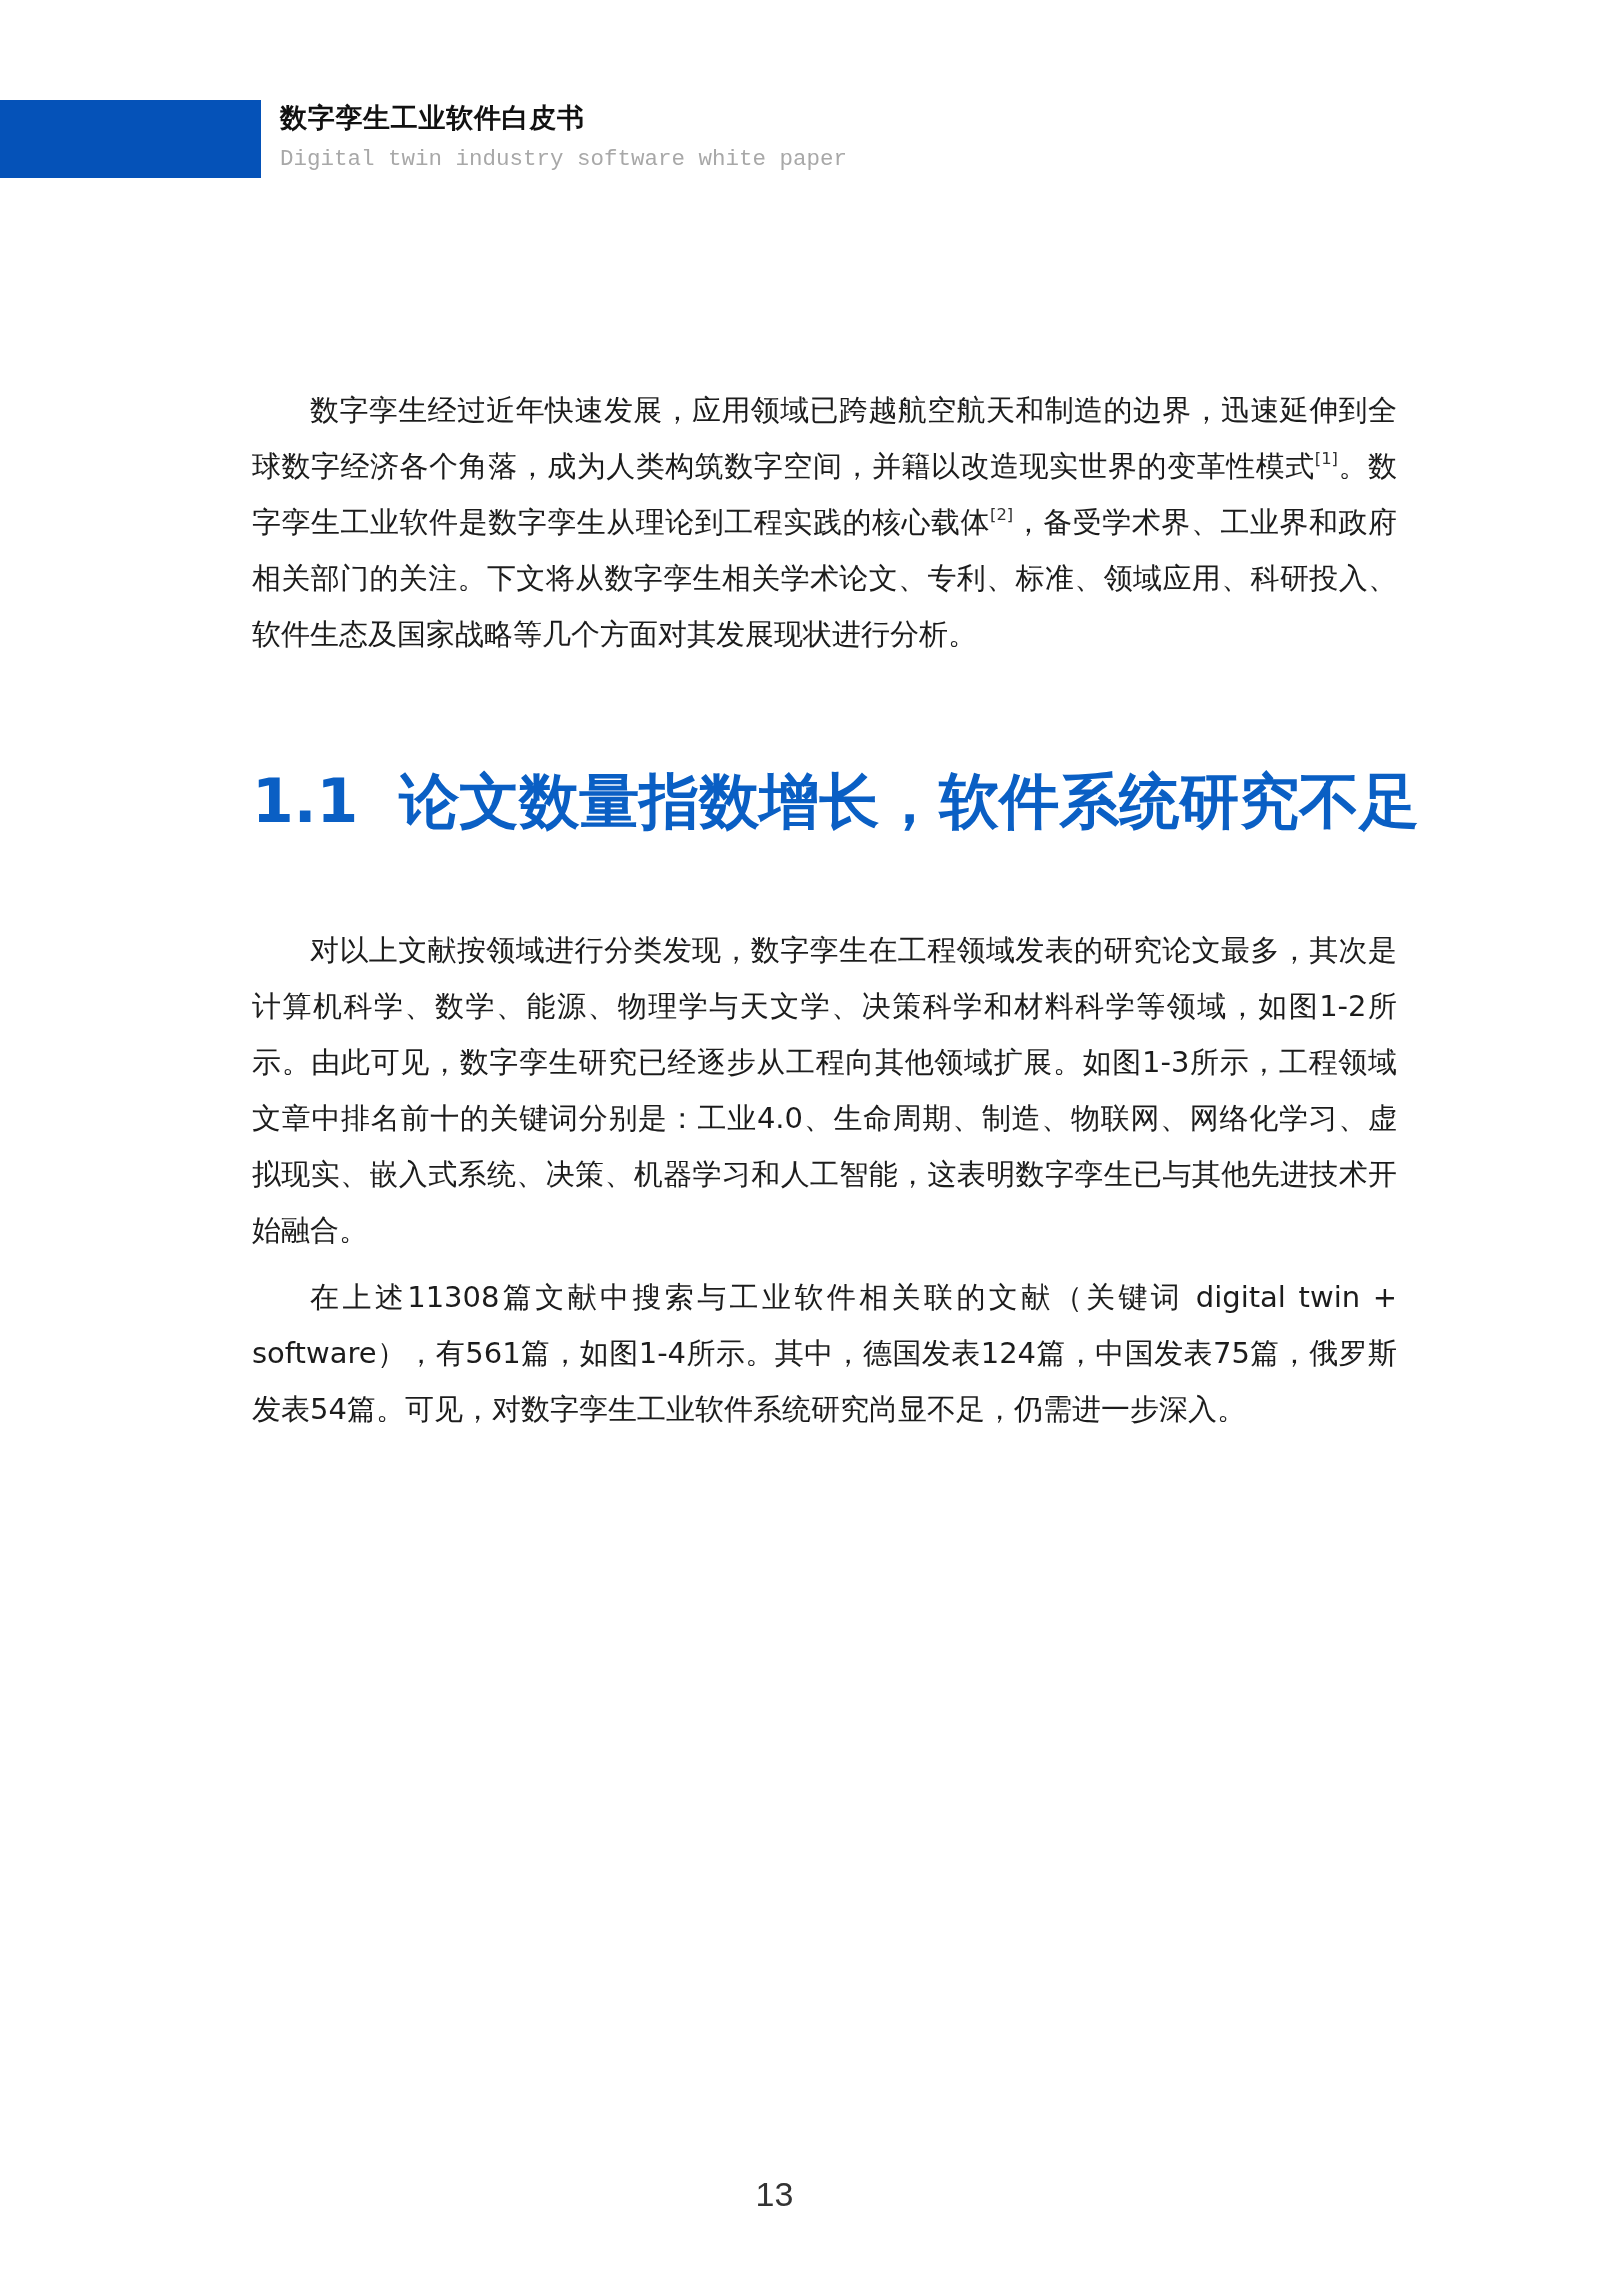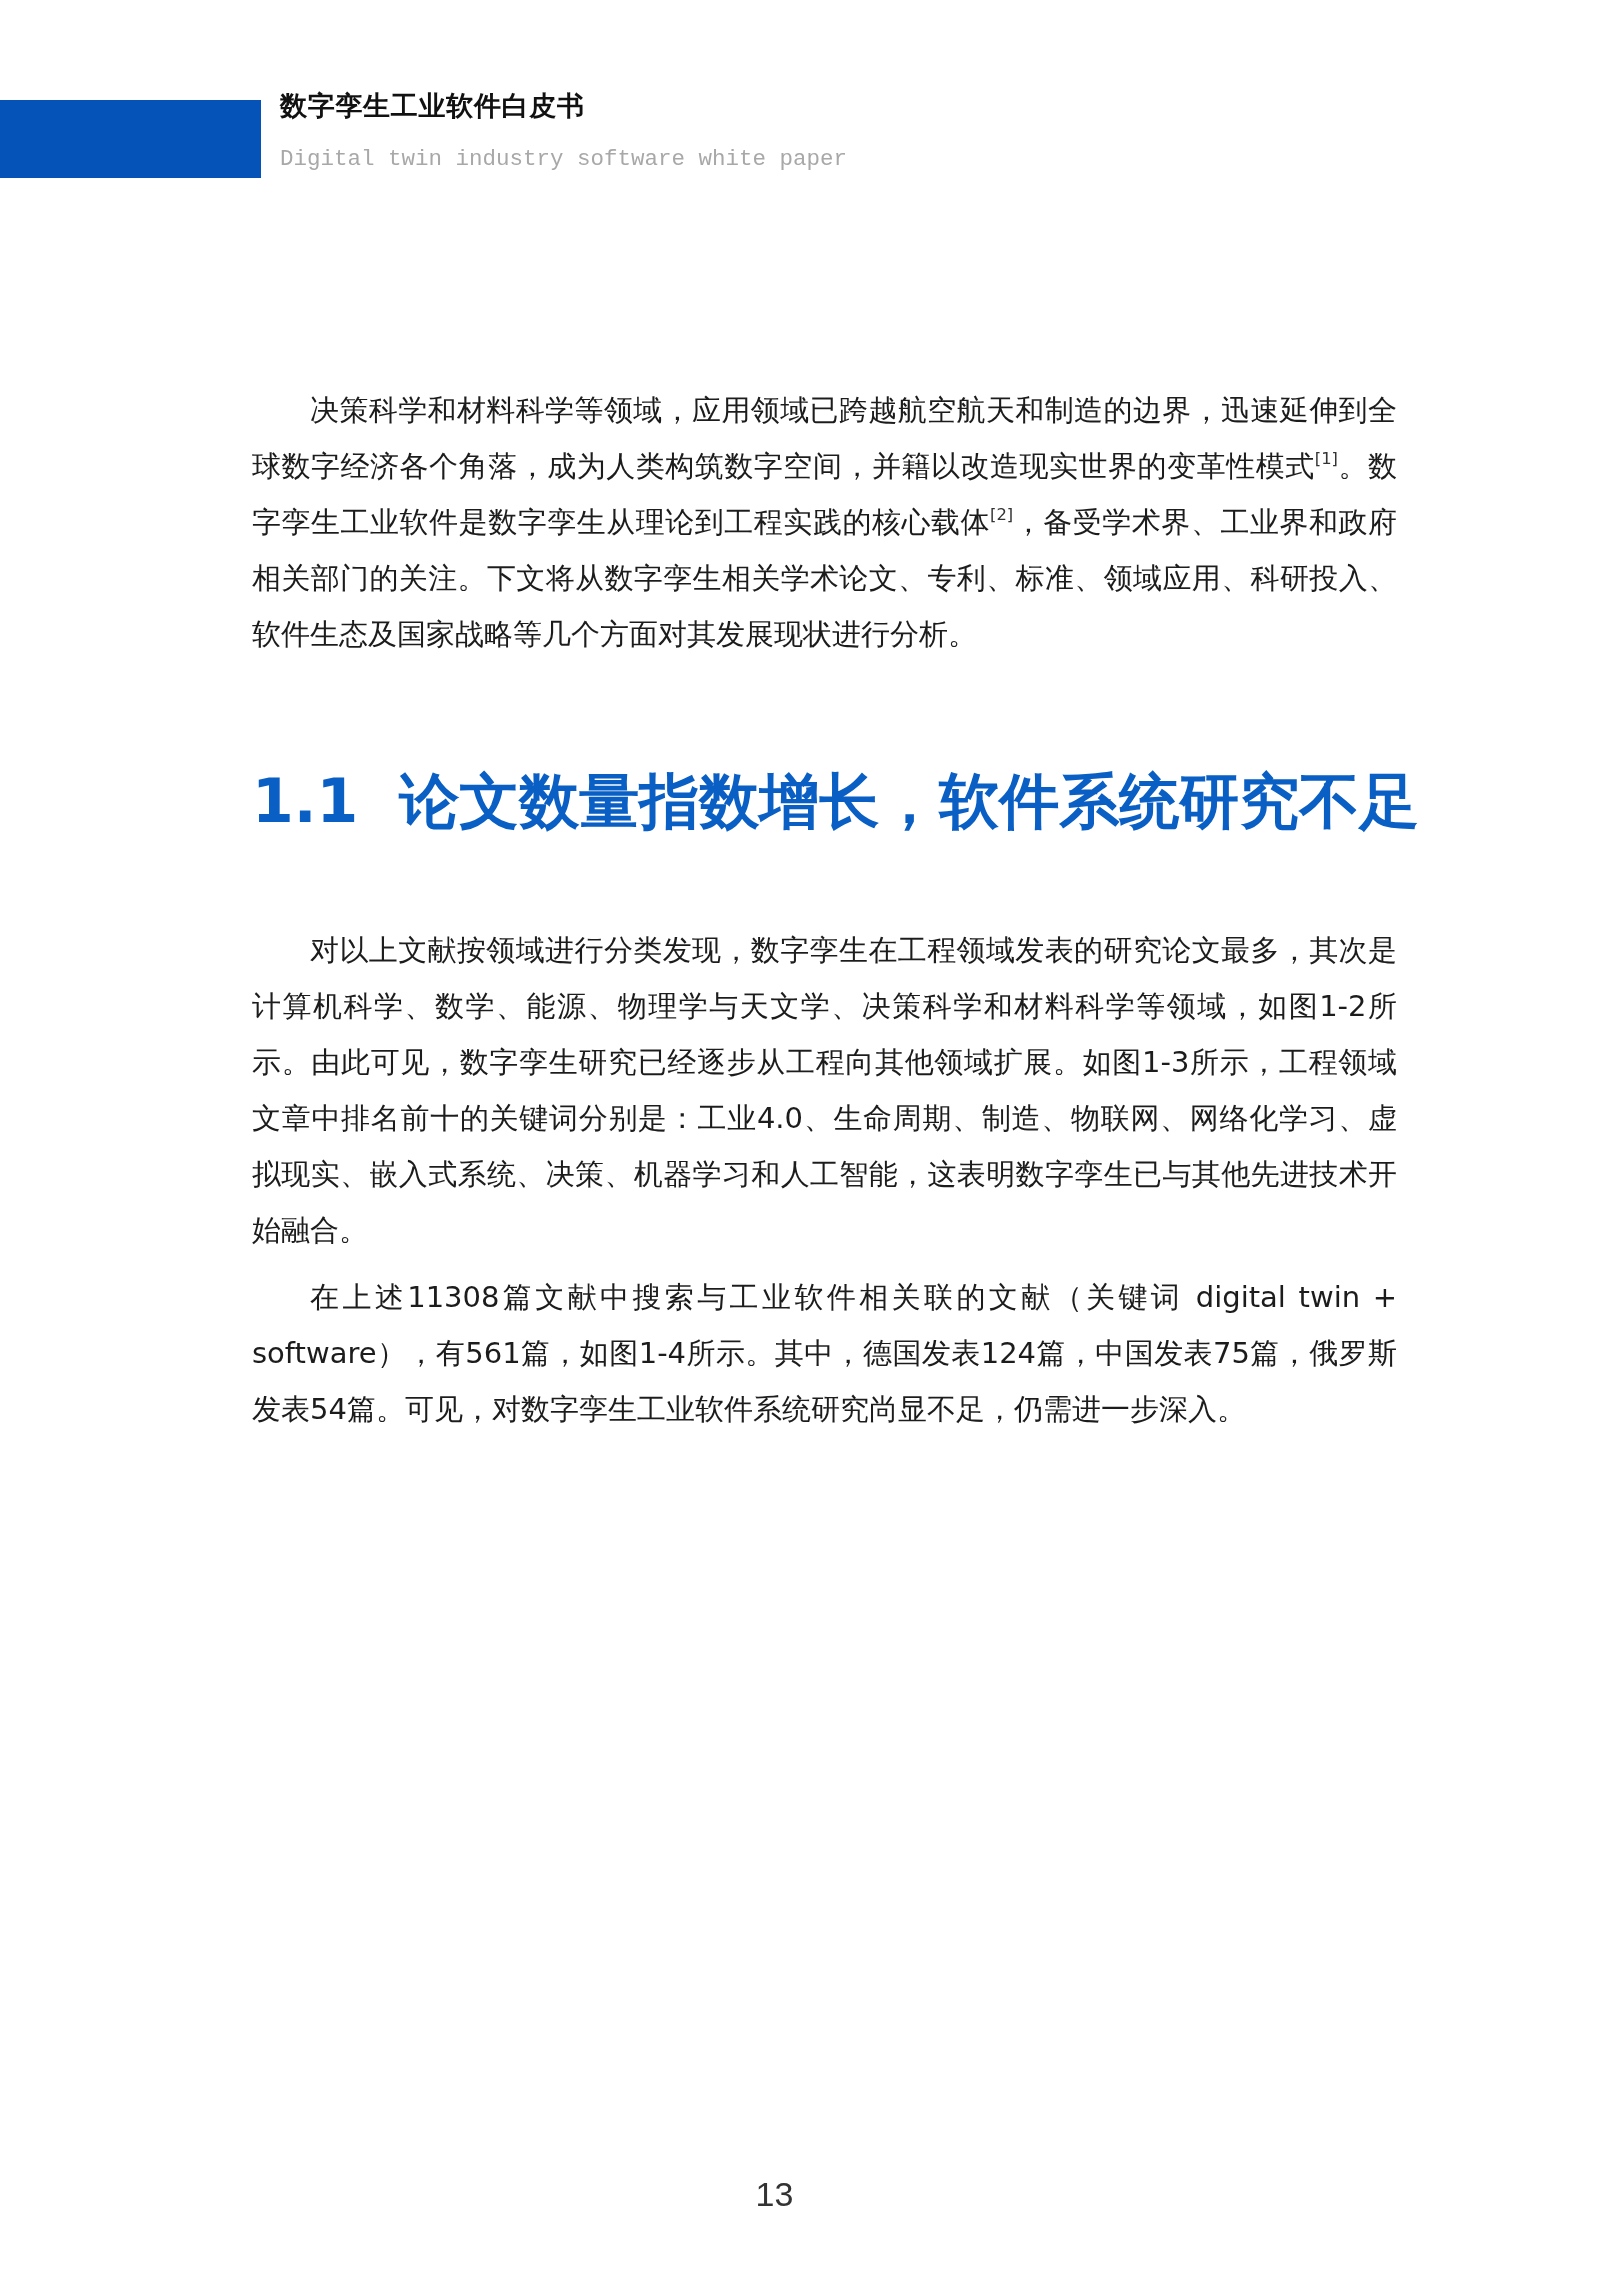--- a/index.html
+++ b/index.html
@@ -1,36 +1,36 @@
 <!DOCTYPE html>
 <html style="font-size:11px"><head>
 <meta charset="utf-8">
 <style>
   html, body { margin: 0; padding: 0; background: #ffffff; }
   body { width: 1623px; height: 2295px; position: relative; overflow: hidden;
          font-family: "DejaVu Sans", "Liberation Sans", sans-serif; color: #1a1a1a; }
   .header-bar { position: absolute; left: 0; top: 100px; width: 261px; height: 78px; background: #0552b8; }
-  .header-title { position: absolute; left: 280px; top: 88px; font-size: 27px; font-weight: bold; color: #111; letter-spacing: 0.7px; }
+  .header-title { position: absolute; left: 280px; top: 100px; font-size: 27px; font-weight: bold; color: #111; letter-spacing: 0.7px; }
   .header-subtitle { position: absolute; left: 280px; top: 146px; font-size: 22.5px; color: #a8a8a8; font-family: Liberation Mono, monospace; }
   .content { position: absolute; left: 252px; width: 1145px; }
   .para { font-size: 29px; line-height: 56px; text-indent: 2em; margin: 0; text-align: justify; color: #1c1c1c; }
   .para sup { font-size: 16.4px; vertical-align: 12.3px; line-height: 0; color: #333; }
   .section-heading { position: absolute; left: 252px; top: 762px; font-size: 60px; font-weight: bold; color: #0a5fc4; white-space: nowrap; }
   .section-heading .num { margin-right: 41px; }
   .page-number { position: absolute; left: 0; width: 1549px; top: 2175px; text-align: center; font-size: 34px; color: #333; font-family: "Liberation Sans", sans-serif; }
 </style>
 </head>
 <body>
 
 <div class="header-bar"></div>
 <div class="header-title">数字孪生工业软件白皮书</div>
 <div class="header-subtitle">Digital twin industry software white paper</div>
 
 <div class="content" style="top:382px;">
-  <p class="para"><span>决策科学和材料科学等领域，应用领域已跨越航空航天和制造的边界，迅速延伸到全球数字经济各个角落，成为人类构筑数字空间，并籍以改造现实世界的变革性模式</span><sup>[1]</sup><span>。数字孪生工业软件是数字孪生从理论到工程实践的核心载体</span><sup>[2]</sup><span>，备受学术界、工业界和政府相关部门的关注。下文将从数字孪生相关学术论文、专利、标准、领域应用、科研投入、软件生态及国家战略等几个方面对其发展现状进行分析。</span></p>
+  <p class="para"><span>数字孪生经过近年快速发展，应用领域已跨越航空航天和制造的边界，迅速延伸到全球数字经济各个角落，成为人类构筑数字空间，并籍以改造现实世界的变革性模式</span><sup>[1]</sup><span>。数字孪生工业软件是数字孪生从理论到工程实践的核心载体</span><sup>[2]</sup><span>，备受学术界、工业界和政府相关部门的关注。下文将从数字孪生相关学术论文、专利、标准、领域应用、科研投入、软件生态及国家战略等几个方面对其发展现状进行分析。</span></p>
 </div>
 
 <div class="section-heading"><span class="num">1.1</span><span>论文数量指数增长，软件系统研究不足</span></div>
 
 <div class="content" style="top:911px;">
   <p class="para" style="margin-top:11px;">对以上文献按领域进行分类发现，数字孪生在工程领域发表的研究论文最多，其次是计算机科学、数学、能源、物理学与天文学、决策科学和材料科学等领域，如图1-2所示。由此可见，数字孪生研究已经逐步从工程向其他领域扩展。如图1-3所示，工程领域文章中排名前十的关键词分别是：工业4.0、生命周期、制造、物联网、网络化学习、虚拟现实、嵌入式系统、决策、机器学习和人工智能，这表明数字孪生已与其他先进技术开始融合。</p>
   <p class="para" style="margin-top:11px;">在上述11308篇文献中搜索与工业软件相关联的文献（关键词 digital twin + software），有561篇，如图1-4所示。其中，德国发表124篇，中国发表75篇，俄罗斯发表54篇。可见，对数字孪生工业软件系统研究尚显不足，仍需进一步深入。</p>
 </div>
 
 <div class="page-number">13</div>

